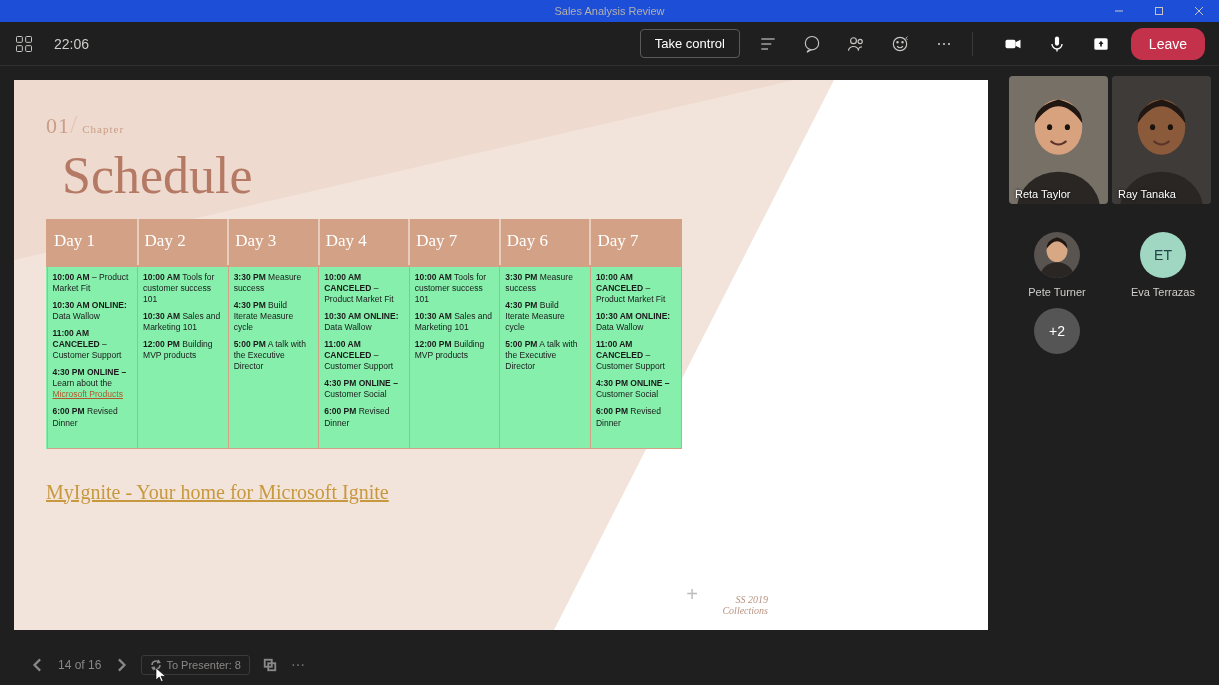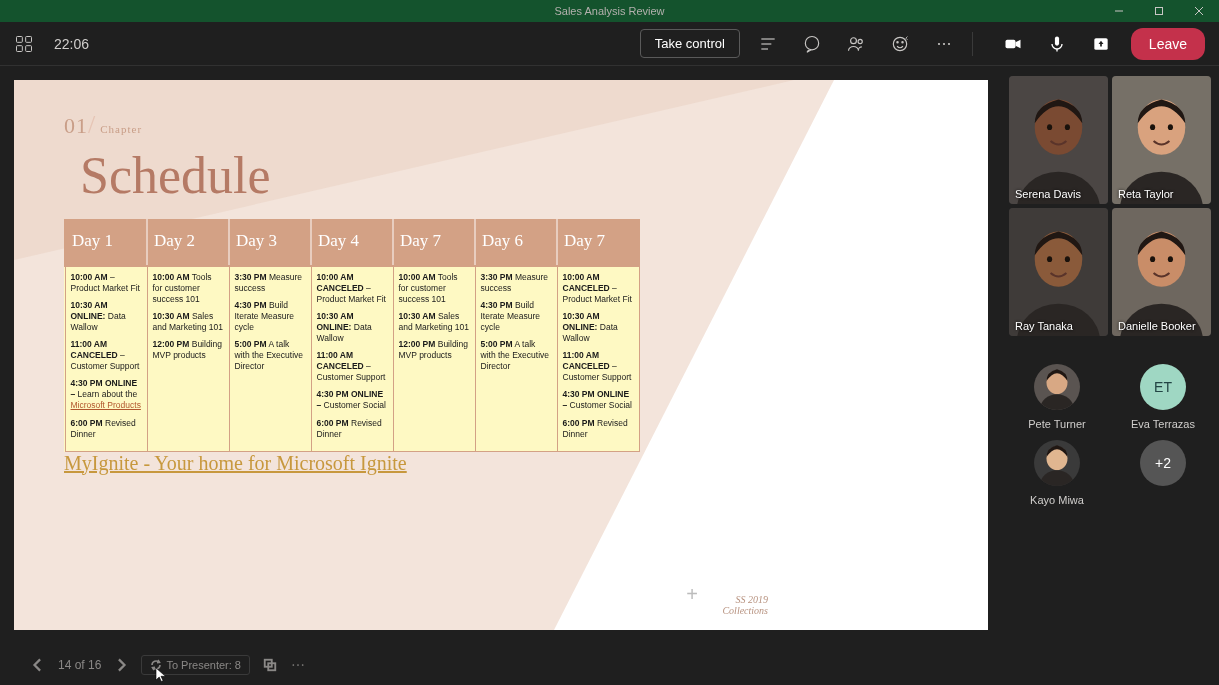--- a/index.html
+++ b/index.html
@@ -13,21 +13,21 @@
     --slide-beige:#d9ad9a;
     --slide-beige-dark:#c99e88;
     --slide-accent:#d3a185;
     --slide-heading:#b57a65;
     --slide-link:#c7983d;
   }
   *{box-sizing:border-box;}
   html,body{margin:0;padding:0;height:100%;width:100%;background:var(--teams-darker);font-family:"Segoe UI",Arial,sans-serif;color:var(--teams-text);}
   body{width:1219px;height:685px;overflow:hidden;display:flex;flex-direction:column;}
   
-  .titlebar{height:22px;background:#14532d;display:flex;align-items:center;justify-content:center;font-size:11px;color:#b3b0ad;position:relative;}
+  .titlebar{height:22px;background:#1d4ed8;display:flex;align-items:center;justify-content:center;font-size:11px;color:#b3b0ad;position:relative;}
   .win-controls{position:absolute;right:0;top:0;height:100%;display:flex;}
   .win-btn{width:40px;height:22px;display:flex;align-items:center;justify-content:center;font-size:10px;color:#c8c6c4;}
   .win-btn svg{width:10px;height:10px;stroke:#c8c6c4;stroke-width:1;fill:none;}
   
   .topbar{height:44px;background:var(--teams-dark);border-bottom:1px solid var(--teams-border);display:flex;align-items:center;padding:0 14px 0 14px;}
   .grid-icon{width:20px;height:20px;display:inline-block;}
   .grid-icon svg{width:100%;height:100%;stroke:#c8c6c4;stroke-width:1.2;fill:none;}
   .timer{margin-left:20px;font-size:14px;color:#d0cecc;}
   .spacer{flex:1;}
   .take-control{border:1px solid #5a5a5a;border-radius:4px;background:transparent;color:#fff;padding:6px 14px;font-size:13px;cursor:pointer;}
@@ -36,33 +36,33 @@
   .icon-btn.fill svg{fill:#fff;stroke:none;}
   .divider-v{width:1px;height:24px;background:#3a3a3a;margin:0 12px;}
   .leave-btn{background:var(--leave-red);border:none;border-radius:12px;color:#fff;padding:8px 18px;font-size:14px;cursor:pointer;}
   
   .main{flex:1;display:flex;min-height:0;}
   .stage{flex:1;background:var(--teams-dark);display:flex;flex-direction:column;padding:14px 0 0 14px;}
   .slide-wrap{flex:1;min-height:0;display:flex;}
   
   .slide{background:#fff;width:974px;height:550px;position:relative;overflow:hidden;}
   .slide-bg{position:absolute;inset:0;}
-  .slide-content{position:absolute;inset:0;padding:30px 50px 20px 50px;}
+  .slide-content{position:absolute;inset:0;padding:30px 50px 20px 32px;}
   .chapter{font-size:22px;color:var(--slide-beige-dark);font-family:Georgia,serif;letter-spacing:1px;}
   .chapter .slash{color:#e6c4b4;font-size:26px;}
   .chapter .lbl{font-size:11px;color:var(--slide-beige-dark);margin-left:4px;}
   .slide-title{font-family:Georgia,"Times New Roman",serif;font-size:52px;color:var(--slide-heading);margin:6px 0 14px 16px;font-weight:normal;}
-  .schedule-table{border-collapse:collapse;width:576px;table-layout:fixed;background:#fef9c3;}
+  .schedule-table{border-collapse:collapse;width:636px;table-layout:fixed;background:#86efac;}
   .schedule-table th{background:var(--slide-accent);color:#fff;font-family:Georgia,serif;font-size:17px;font-weight:normal;text-align:left;padding:10px 6px;border:2px solid var(--slide-accent);border-right:2px solid #e8cdbf;height:46px;vertical-align:top;}
   .schedule-table th:last-child{border-right:2px solid var(--slide-accent);}
   .schedule-table td{border:1px solid var(--slide-accent);font-size:8.5px;line-height:1.3;color:#1a1a1a;padding:5px 5px;vertical-align:top;height:182px;}
   .evt{margin-bottom:6px;}
   .evt b{font-weight:bold;}
   .evt a{color:#b1572d;text-decoration:underline;}
-  .slide-link{font-family:Georgia,serif;font-size:20px;}
+  .slide-link{margin-top:32px;font-family:Georgia,serif;font-size:20px;}
   .slide-link a{color:var(--slide-link);text-decoration:underline;}
   .slide-footer{position:absolute;right:220px;bottom:14px;font-size:10px;color:#b89380;font-style:italic;text-align:right;font-family:Georgia,serif;}
   .slide-footer .ln{display:block;}
   .plus-mark{position:absolute;right:290px;bottom:24px;color:#bcbcbc;font-size:20px;font-weight:200;}
   
   .presenter-bar{height:40px;display:flex;align-items:center;padding:0 10px;font-size:12px;color:var(--teams-text-dim);background:var(--teams-dark);}
   .pb-btn{width:28px;height:28px;display:flex;align-items:center;justify-content:center;color:var(--teams-text-dim);}
   .pb-btn svg{width:14px;height:14px;stroke:currentColor;fill:none;stroke-width:1.6;}
   .to-presenter{display:flex;align-items:center;gap:4px;border:1px solid #3a3a3a;border-radius:3px;padding:3px 8px;margin:0 6px;font-size:11px;}
   .to-presenter svg{width:12px;height:12px;stroke:currentColor;fill:none;stroke-width:1.6;}
@@ -297,32 +297,20 @@
       <svg class="cursor" style="left:140px;top:22px;" viewBox="0 0 16 16">
           <path d="M2 1 L2 13 L5.2 10 L7.3 14.5 L9.1 13.7 L7 9.3 L11.5 9.3 Z" fill="#fff" stroke="#000" stroke-width="0.6"></path>
         </svg>
     </div>
   </div>
 
   <div class="panel">
     <div class="video-grid" id="video-grid">
         <div class="tile">
           <div class="face"><svg class="face-svg" viewBox="0 0 100 130" preserveAspectRatio="xMidYMid slice">
-              <rect width="100" height="130" fill="#4b4644"></rect>
-              <ellipse cx="50" cy="135" rx="42" ry="38" fill="#2a2624"></ellipse>
-              <ellipse cx="50" cy="52" rx="24" ry="28" fill="#7a4a32"></ellipse>
-              <path d="M26 48 Q50 14 74 48 Q74 30 50 24 Q26 30 26 48 Z" fill="#201713"></path>
-              <ellipse cx="41" cy="52" rx="2.6" ry="3" fill="#1a120c"></ellipse>
-              <ellipse cx="59" cy="52" rx="2.6" ry="3" fill="#1a120c"></ellipse>
-              <path d="M42 66 Q50 73 58 66" stroke="#5a342a" stroke-width="2" fill="none"></path>
-            </svg></div>
-          <span class="name">Serena Davis</span>
-        </div>
-        <div class="tile">
-          <div class="face"><svg class="face-svg" viewBox="0 0 100 130" preserveAspectRatio="xMidYMid slice">
               <rect width="100" height="130" fill="#767067"></rect>
               <ellipse cx="50" cy="135" rx="42" ry="38" fill="#2a2624"></ellipse>
               <ellipse cx="50" cy="52" rx="24" ry="28" fill="#d9a27e"></ellipse>
               <path d="M26 48 Q50 14 74 48 Q74 30 50 24 Q26 30 26 48 Z" fill="#201713"></path>
               <ellipse cx="41" cy="52" rx="2.6" ry="3" fill="#1a120c"></ellipse>
               <ellipse cx="59" cy="52" rx="2.6" ry="3" fill="#1a120c"></ellipse>
               <path d="M42 66 Q50 73 58 66" stroke="#5a342a" stroke-width="2" fill="none"></path>
             </svg></div>
           <span class="name">Reta Taylor</span>
         </div>
@@ -331,56 +319,34 @@
               <rect width="100" height="130" fill="#3f3b39"></rect>
               <ellipse cx="50" cy="135" rx="42" ry="38" fill="#2a2624"></ellipse>
               <ellipse cx="50" cy="52" rx="24" ry="28" fill="#8a5a3a"></ellipse>
               <path d="M26 48 Q50 14 74 48 Q74 30 50 24 Q26 30 26 48 Z" fill="#201713"></path>
               <ellipse cx="41" cy="52" rx="2.6" ry="3" fill="#1a120c"></ellipse>
               <ellipse cx="59" cy="52" rx="2.6" ry="3" fill="#1a120c"></ellipse>
               <path d="M42 66 Q50 73 58 66" stroke="#5a342a" stroke-width="2" fill="none"></path>
             </svg></div>
           <span class="name">Ray Tanaka</span>
         </div>
-        <div class="tile">
-          <div class="face"><svg class="face-svg" viewBox="0 0 100 130" preserveAspectRatio="xMidYMid slice">
-              <rect width="100" height="130" fill="#6e675f"></rect>
-              <ellipse cx="50" cy="135" rx="42" ry="38" fill="#2a2624"></ellipse>
-              <ellipse cx="50" cy="52" rx="24" ry="28" fill="#c98d68"></ellipse>
-              <path d="M26 48 Q50 14 74 48 Q74 30 50 24 Q26 30 26 48 Z" fill="#201713"></path>
-              <ellipse cx="41" cy="52" rx="2.6" ry="3" fill="#1a120c"></ellipse>
-              <ellipse cx="59" cy="52" rx="2.6" ry="3" fill="#1a120c"></ellipse>
-              <path d="M42 66 Q50 73 58 66" stroke="#5a342a" stroke-width="2" fill="none"></path>
-            </svg></div>
-          <span class="name">Danielle Booker</span>
-        </div>
       </div>
     <div class="avatar-grid" id="avatar-grid">
         <div class="av">
           <div class="circle" style="background:#5a5451;">
             <svg viewBox="20 20 60 70" style="width:100%;height:100%;">
               <ellipse cx="50" cy="48" rx="16" ry="18" fill="#d8a884"></ellipse>
               <path d="M34 46 Q50 22 66 46 Q66 32 50 28 Q34 32 34 46 Z" fill="#201713"></path>
               <ellipse cx="50" cy="90" rx="26" ry="24" fill="#2a2624"></ellipse>
             </svg>
           </div>
           <div class="nm">Pete Turner</div>
         </div>
         <div class="av">
           <div class="circle" style="background:#9fd7c3;color:#244;">ET</div>
           <div class="nm">Eva Terrazas</div>
         </div>
         <div class="av">
-          <div class="circle" style="background:#3a3a3a;">
-            <svg viewBox="20 20 60 70" style="width:100%;height:100%;">
-              <ellipse cx="50" cy="48" rx="16" ry="18" fill="#e0b690"></ellipse>
-              <path d="M34 46 Q50 22 66 46 Q66 32 50 28 Q34 32 34 46 Z" fill="#201713"></path>
-              <ellipse cx="50" cy="90" rx="26" ry="24" fill="#2a2624"></ellipse>
-            </svg>
-          </div>
-          <div class="nm">Kayo Miwa</div>
-        </div>
-        <div class="av">
           <div class="circle" style="background:#555555;">+2</div>
         </div>
       </div>
   </div>
 </div>
 
 </body></html>

